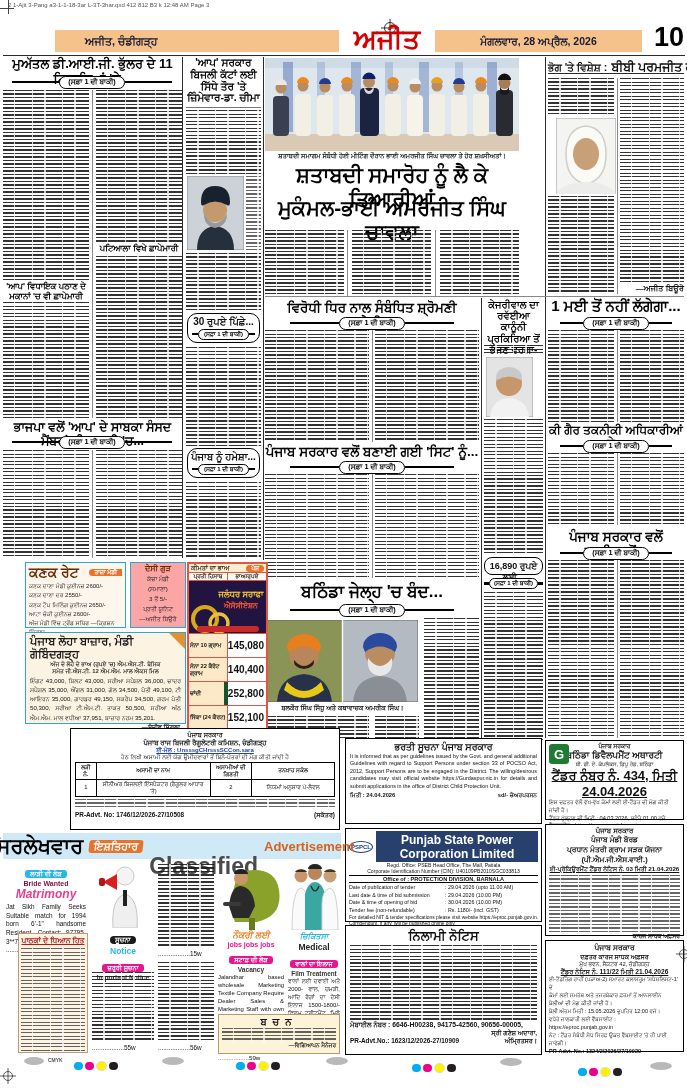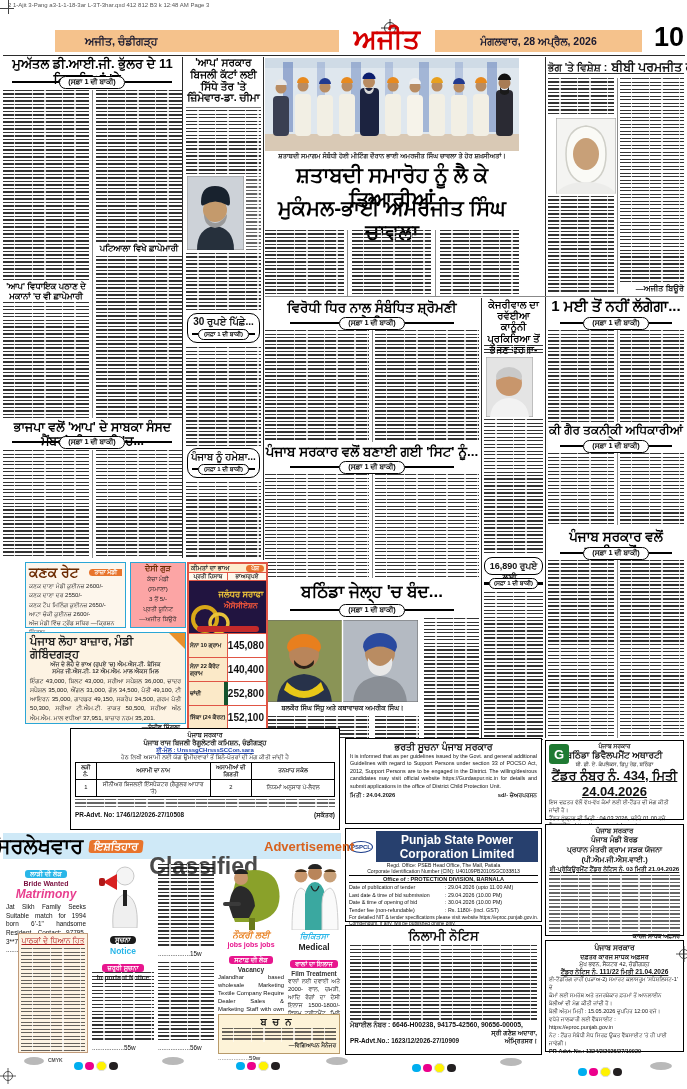--- a/index.html
+++ b/index.html
@@ -526,21 +526,21 @@
 
   <div class="b" style="left:6px;top:862px;width:80px;">
     <div class="ctr"><span class="chip" style="background:#29b6e8;font-size:6.6px;">ਲਾੜੀ ਦੀ ਲੋੜ</span></div>
     <div class="ctr" style="font-size:7px;font-weight:800;color:#7a1040;">Bride Wanted</div>
     <div class="ctr" style="font-size:12px;font-weight:800;font-style:italic;color:#e83d8e;">Matrimony</div>
     <div class="justif" style="font-size:6.4px;line-height:1.35;margin-top:2px;">Jat Sikh Family Seeks Suitable match for 1994 born 6'-1" handsome Resident. Contact: 97795-3**71.</div>
     <div style="font-size:6.4px;">..................13w</div>
   </div>
 
   <div class="b" style="left:18px;top:933px;width:70px;height:120px;border:1px solid #c09a7a;background:#fdf3e3;padding:2px;">
-    <div class="ctr" style="font-size:7.6px;font-weight:400;color:#b02020;text-decoration:underline;">ਪਾਠਕਾਂ ਦੇ ਧਿਆਨ ਹਿਤ</div>
+    <div class="ctr" style="font-size:7.6px;font-weight:700;color:#b02020;text-decoration:underline;">ਪਾਠਕਾਂ ਦੇ ਧਿਆਨ ਹਿਤ</div>
     <div class="sim lt" style="position:relative;width:100%;height:104px;margin-top:2px;"></div>
   </div>
 
   <svg class="b" style="left:95px;top:864px;" width="56" height="64" viewBox="0 0 56 64">
     <circle cx="30" cy="12" r="9" fill="#f4f4f4" stroke="#c8c8c8"></circle>
     <path d="M18 64 Q16 34 30 30 Q44 34 42 64 Z" fill="#efefef" stroke="#c8c8c8"></path>
     <rect x="28" y="26" width="4" height="16" fill="#222"></rect>
     <path d="M8 18 L22 10 L22 26 Z" fill="#d82020"></path>
     <rect x="4" y="14" width="6" height="8" rx="2" fill="#b01818"></rect>
   </svg>

